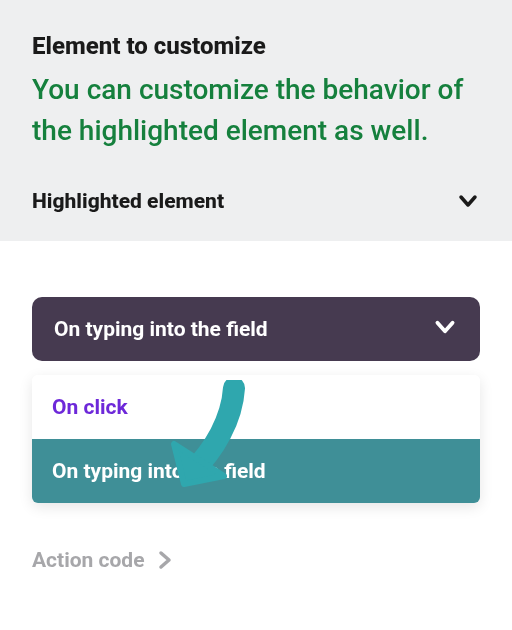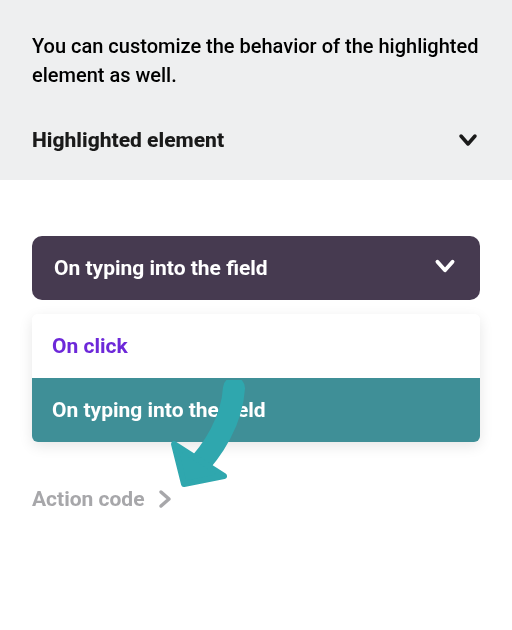--- a/index.html
+++ b/index.html
@@ -10,23 +10,23 @@
     background: #eeeff0;
     padding: 32px 32px 22px 32px;
   }
   .title {
     font-size: 24px;
     font-weight: 800;
     color: #1a1a1a;
     margin-bottom: 10px;
   }
   .subtitle {
-    font-size: 20px;
+    font-size: 28px;
     line-height: 1.45;
-    color: #000000;
+    color: #15803d;
     font-weight: 500;
     margin-bottom: 28px;
   }
   .accordion-row {
     display: flex;
     align-items: flex-end;
     justify-content: space-between;
     padding: 10px 0 6px 0;
     cursor: pointer;
   }
@@ -104,20 +104,21 @@
     left: 162px;
     top: 380px;
     z-index: 5;
     pointer-events: none;
   }
 </style>
 </head>
 <body>
 
 <div class="top-panel">
+  <div class="title">Element to customize</div>
   <div class="subtitle">You can customize the behavior of the highlighted element as well.</div>
   <div class="accordion-row">
     <span class="accordion-label">Highlighted element</span>
     <span class="chevron">
       <svg width="24" height="24" viewBox="0 0 24 24">
           <path d="M5 8 L12 16 L19 8" fill="none" stroke="#1a1a1a" stroke-width="3.5" stroke-linecap="round" stroke-linejoin="round"></path>
         </svg>
     </span>
   </div>
 </div>

